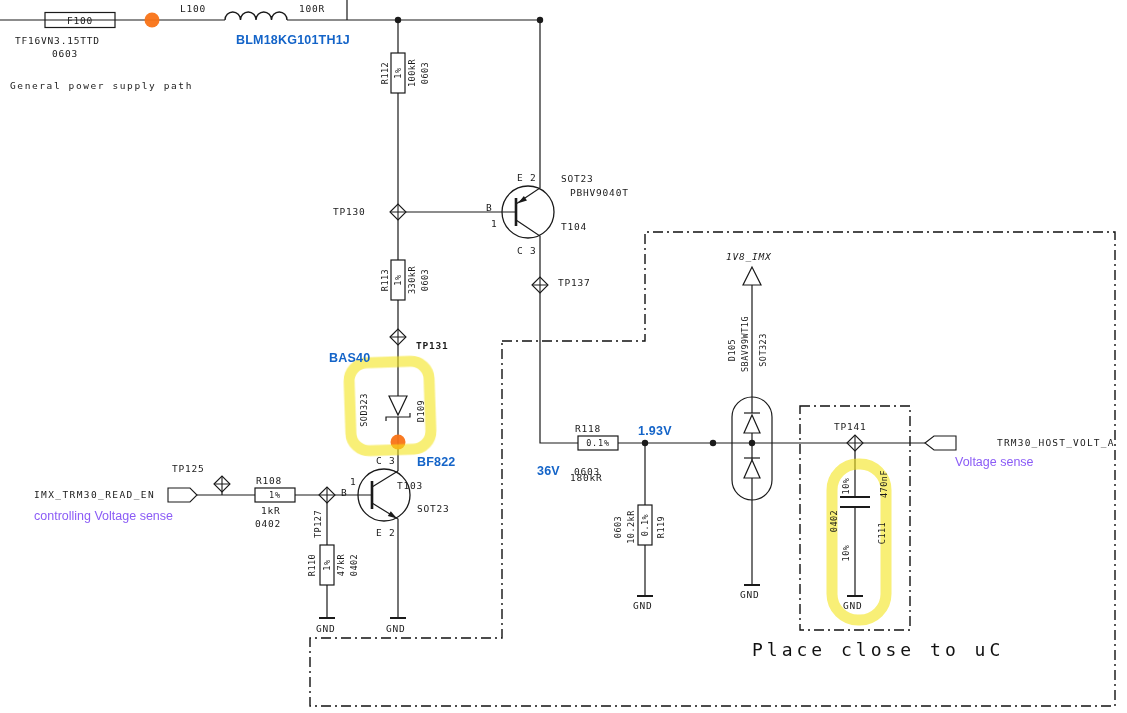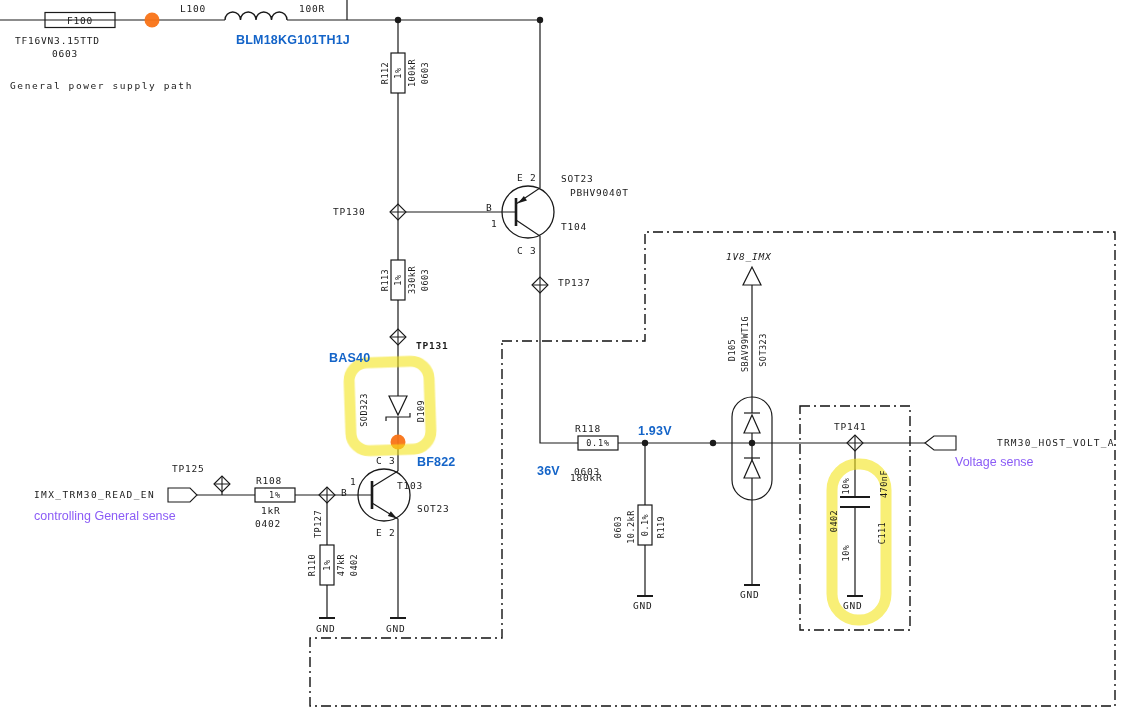--- a/index.html
+++ b/index.html
@@ -177,21 +177,21 @@
 
   <div class="t" style="left:376px;top:455px;">C 3</div>
   <div class="blue" style="left:417px;top:455px;">BF822</div>
   <div class="t" style="left:397px;top:480px;">T103</div>
   <div class="t" style="left:417px;top:503px;">SOT23</div>
   <div class="t" style="left:350px;top:476px;">1</div>
   <div class="t" style="left:341px;top:487px;">B</div>
   <div class="t" style="left:376px;top:527px;">E 2</div>
 
   <div class="t" style="left:34px;top:489px;letter-spacing:1.4px;">IMX_TRM30_READ_EN</div>
-  <div class="red" style="left:34px;top:509px;">controlling General sense</div>
+  <div class="red" style="left:34px;top:509px;">controlling Voltage sense</div>
 
   <div class="t" style="left:256px;top:475px;">R108</div>
   <div class="t c" style="left:275px;top:495px;font-size:8.5px;">1%</div>
   <div class="t" style="left:261px;top:505px;">1kR</div>
   <div class="t" style="left:255px;top:518px;">0402</div>
 
   <div class="vt" style="left:312px;top:565px;">R110</div>
   <div class="vt" style="left:327px;top:565px;">1%</div>
   <div class="vt" style="left:341px;top:565px;">47kR</div>
   <div class="vt" style="left:354px;top:565px;">0402</div>
@@ -221,14 +221,15 @@
 
   <div class="t" style="left:997px;top:437px;letter-spacing:1.2px;">TRM30_HOST_VOLT_A</div>
   <div class="red" style="left:955px;top:455px;">Voltage sense</div>
 
   <div class="t" style="left:316px;top:623px;">GND</div>
   <div class="t" style="left:386px;top:623px;">GND</div>
   <div class="t" style="left:633px;top:600px;">GND</div>
   <div class="t" style="left:740px;top:589px;">GND</div>
   <div class="t" style="left:843px;top:600px;">GND</div>
 
+  <div class="bignote" style="left:752px;top:639px;">Place close to uC</div>
 
 </div>
 
 </body></html>

